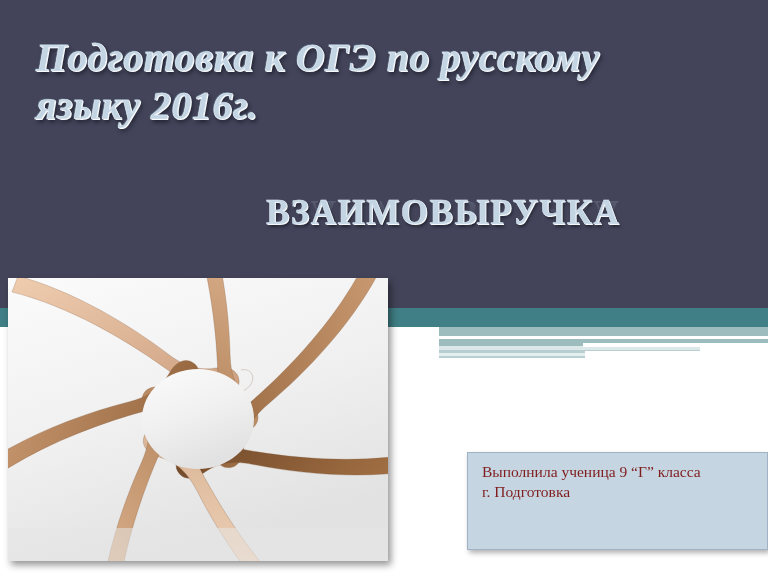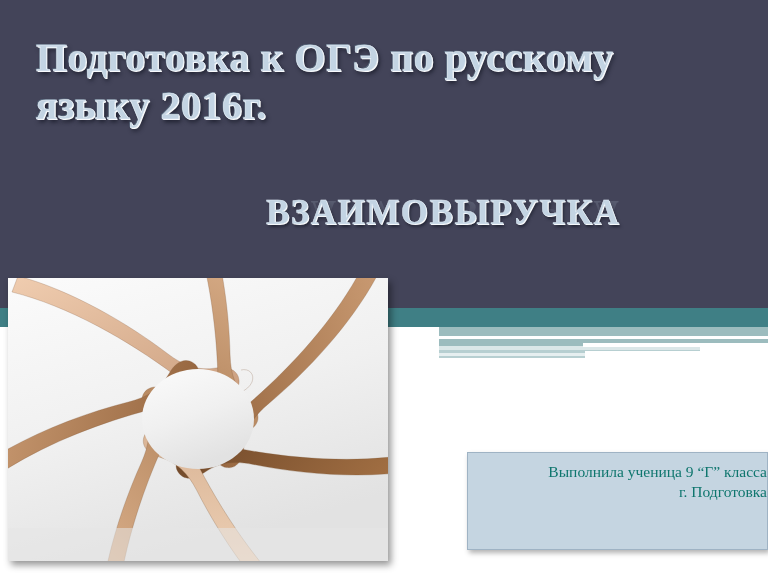--- a/index.html
+++ b/index.html
@@ -149,20 +149,21 @@
     width: 700px;
     font-size: 40px;
     line-height: 48px;
     font-weight: bold;
     color: #c3d4e3;
     letter-spacing: 0.5px;
     text-shadow:
        1px  1px 0 #ffffff,
       -1px -1px 0 #5b6c80,
        2px  3px 4px rgba(15,18,30,0.75);
+    font-style: italic;
     -webkit-text-stroke: 0.6px #e8f0f7;
   }
   .title .line {
     display: block;
     white-space: nowrap;
   }
 
   
   .subtitle-wrap {
     position: absolute;
@@ -224,23 +225,22 @@
     background: #c5d5e1;
     border: 1px solid #9fb3c4;
     box-sizing: border-box;
     box-shadow: 2px 3px 5px rgba(0,0,0,0.30);
     padding: 9px 0 0 14px;
   }
   .authorbox .ln {
     display: block;
     font-size: 15.5px;
     line-height: 20px;
-    color: #0f766e;
+    color: #7f1d1d;
     white-space: nowrap;
-    text-align: right;
   }
 </style>
 </head>
 <body>
 
 <div id="slide">
 
   <div class="band-dark"></div>
   <div class="band-teal"></div>
   <div class="band-lightteal"></div>

